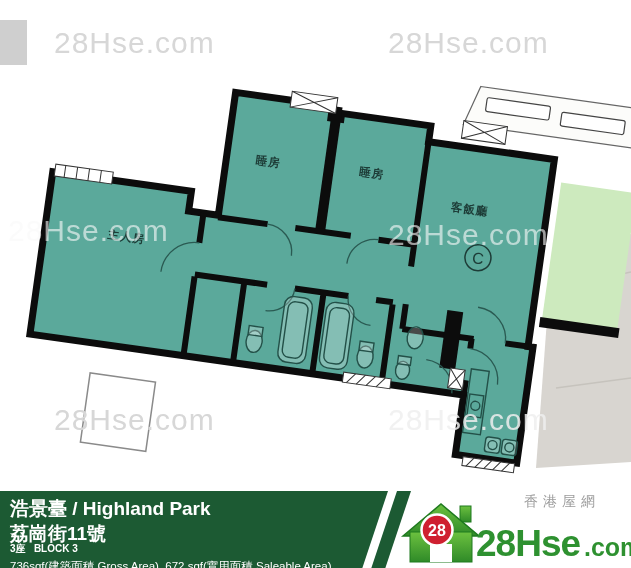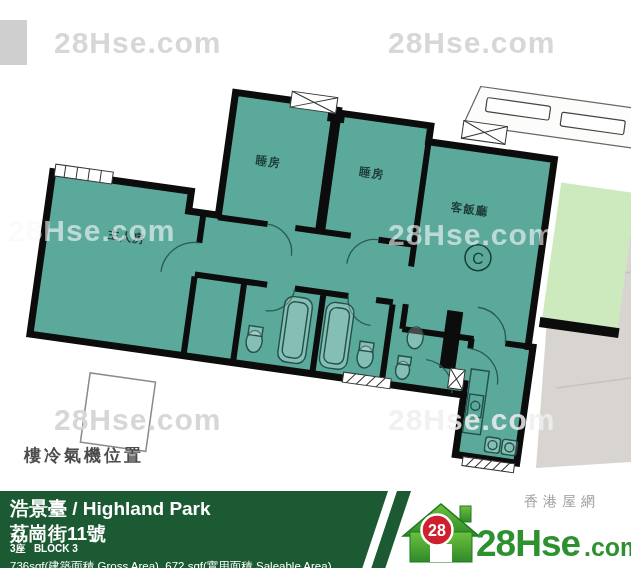--- a/index.html
+++ b/index.html
@@ -1,19 +1,19 @@
 <!DOCTYPE html>
 <html><head>
 <meta charset="utf-8">
 <style>
   html,body{margin:0;padding:0;background:#fff;}
   .stage{position:relative;width:631px;height:568px;background:#ffffff;overflow:hidden;
          font-family:"Liberation Sans",sans-serif;}
   
-  .wm{position:absolute;font-weight:bold;font-size:30px;letter-spacing:1px;
+  .wm{position:absolute;font-weight:normal;font-size:30px;letter-spacing:1px;
       color:#d7d7d7;white-space:nowrap;pointer-events:none;}
   .wm.onplan{color:rgba(248,248,248,0.62);}
   .wm.ongray{color:rgba(238,238,238,0.85);}
   .wm1{left:54px;top:26px;} .wm2{left:388px;top:26px;}
   .wm3{left:8px;top:214px;} .wm4{left:388px;top:218px;}
   .wm5{left:54px;top:403px;} .wm6{left:388px;top:403px;}
   .wm-block{position:absolute;left:0;top:20px;width:27px;height:45px;background:#cfcfcf;}
   
   .ac-note{position:absolute;left:24px;top:444px;font-size:17px;letter-spacing:3px;
            color:#4b4b4b;font-weight:bold;}
@@ -150,21 +150,20 @@
   </svg>
 
   <div class="wm-block"></div>
   <div class="wm wm1">28Hse.com</div>
   <div class="wm wm2">28Hse.com</div>
   <div class="wm wm3 onplan">28Hse.com</div>
   <div class="wm wm4 onplan">28Hse.com</div>
   <div class="wm wm5">28Hse.com</div>
   <div class="wm wm6 ongray">28Hse.com</div>
 
-  <div class="ac-note">樓冷氣機位置</div>
 
   <div class="banner-wrap">
     <div class="banner-main">
       <div class="banner-title">浩景臺 / Highland Park</div>
       <div class="banner-address">荔崗街11號</div>
       <div class="banner-block">3座   BLOCK 3</div>
       <div class="banner-area">736sqf(建築面積 Gross Area), 672 sqf(實用面積 Saleable Area)</div>
     </div>
     <div class="banner-stripe"></div>
   </div>

